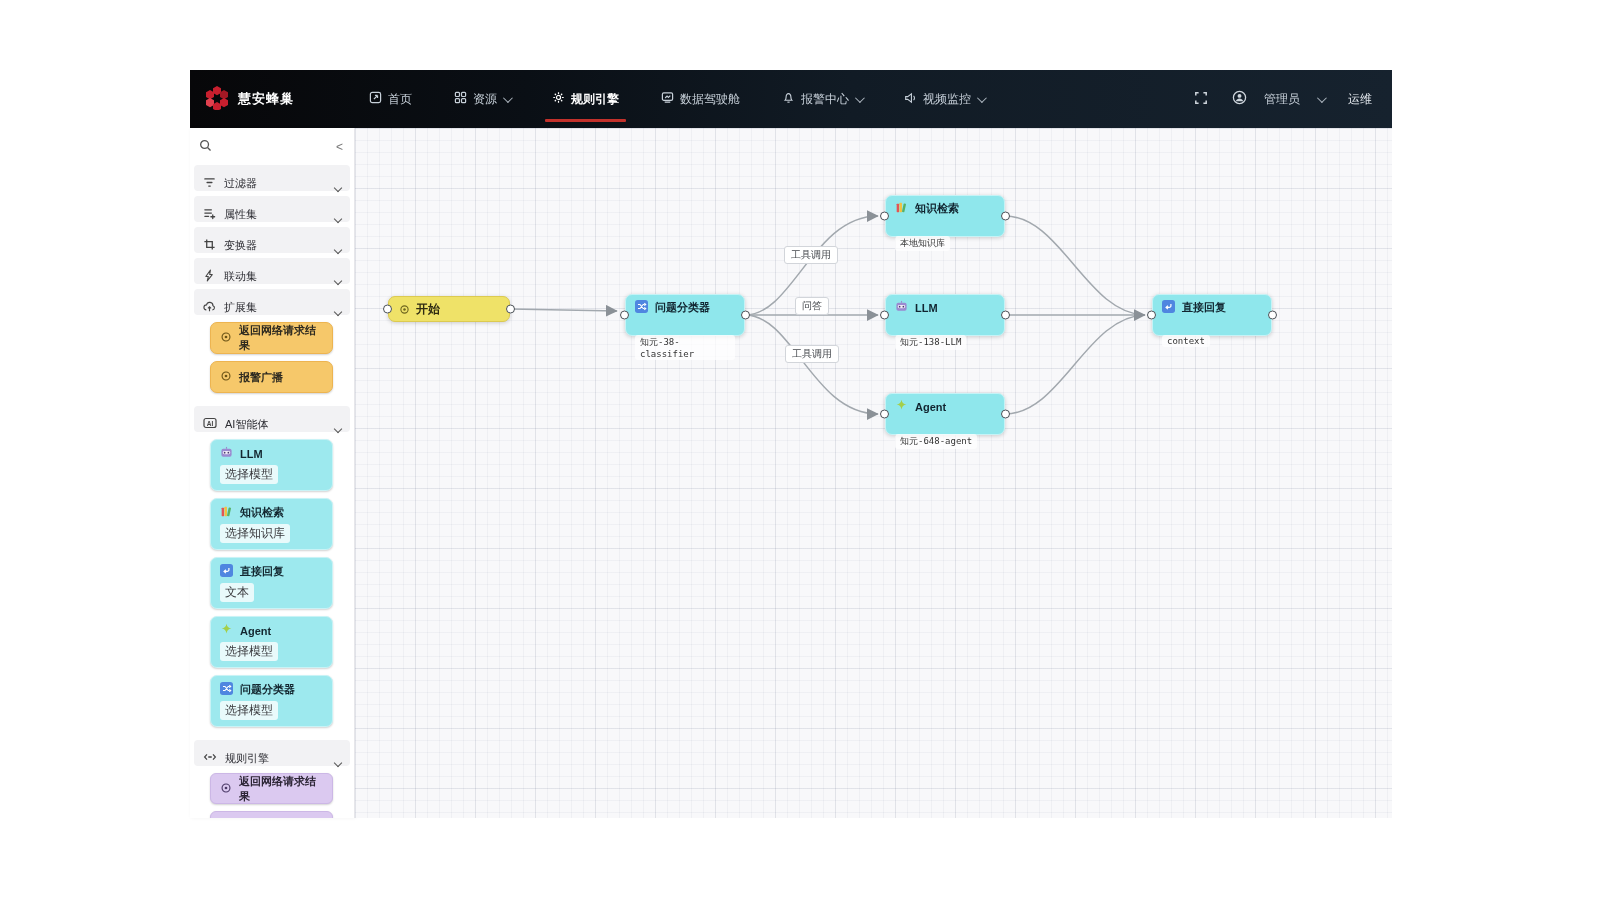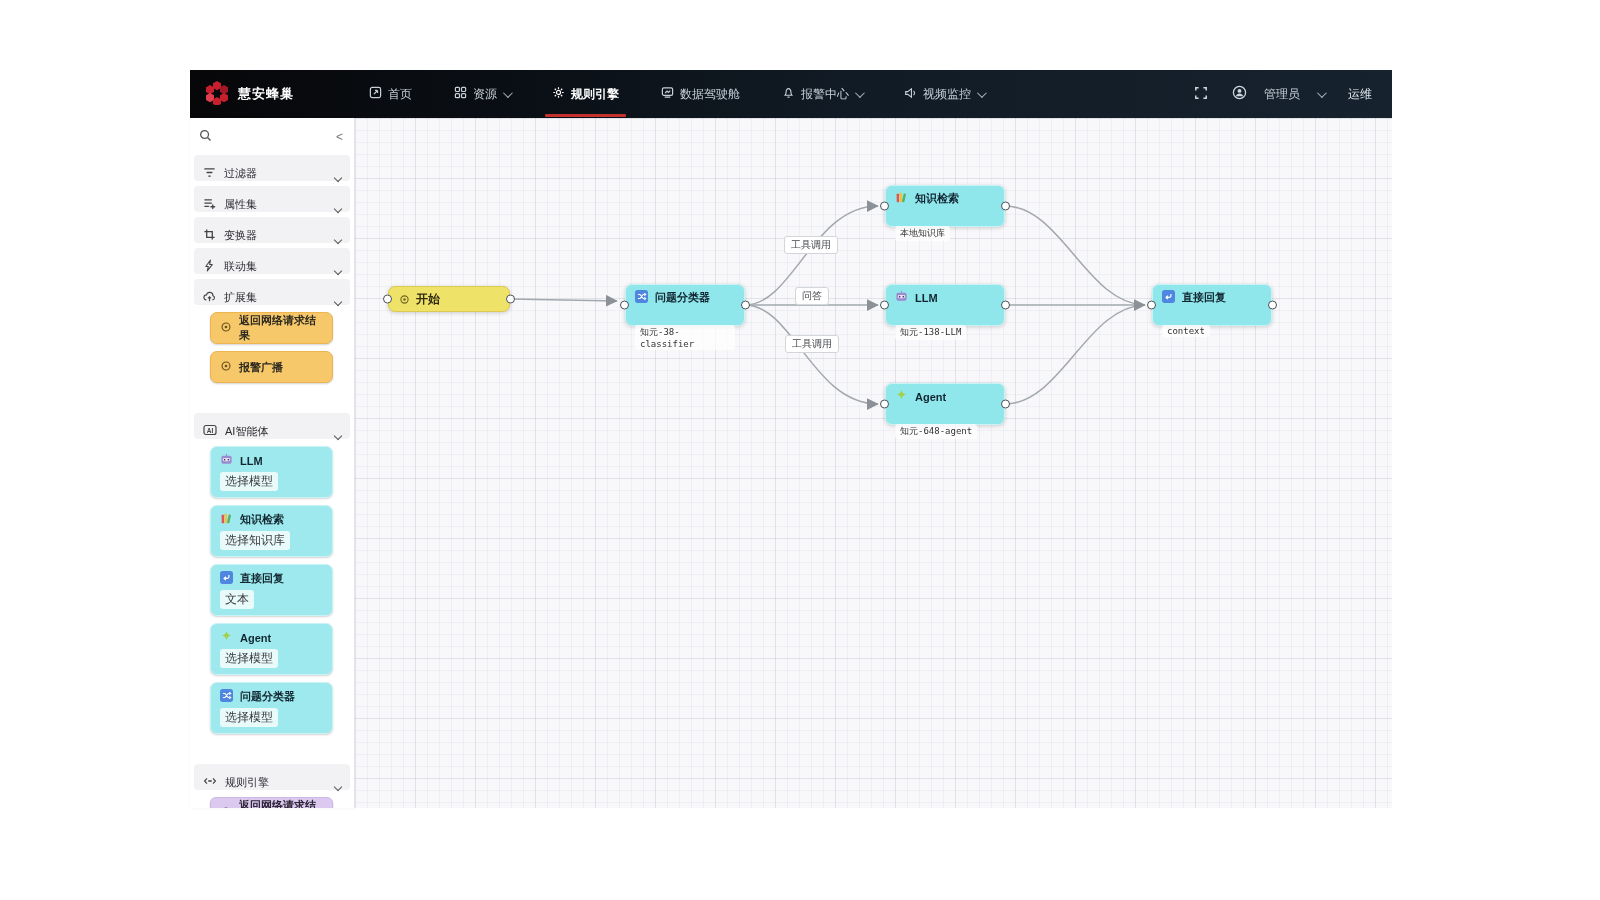--- a/index.html
+++ b/index.html
@@ -1,20 +1,20 @@
 <!DOCTYPE html>
 <html><head>
 <meta charset="utf-8">
 <style>
   html,body{margin:0;padding:0;background:#ffffff;width:1600px;height:900px;overflow:hidden;
     font-family:"Liberation Sans",sans-serif;-webkit-font-smoothing:antialiased;}
   .app{position:absolute;left:190px;top:70px;width:1202px;height:736px;background:#fff;}
 
   
-  .navbar{height:48px;display:flex;align-items:center;color:#c7d0d9;
+  .navbar{height:58px;display:flex;align-items:center;color:#c7d0d9;
     background:linear-gradient(90deg,#070709 0%,#0a0f15 28%,#111b25 55%,#16222e 100%);}
   .logo{display:flex;align-items:center;gap:8px;padding:0 14px;width:138px;flex:none;}
   .logo-text{color:#fff;font-weight:bold;font-size:13px;letter-spacing:1px;}
   .nav-menu{display:flex;align-items:center;gap:16px;}
   .nav-item{display:flex;align-items:center;gap:6px;height:46px;padding:0 13px;font-size:12px;cursor:pointer;position:relative;white-space:nowrap;}
   .nav-item svg{flex:none;}
   .nav-item.active{color:#fff;font-weight:bold;}
   .nav-item.active::after{content:"";position:absolute;left:6px;right:6px;bottom:0;height:3px;background:#c2312b;border-radius:1px;}
   .chev{width:6px;height:6px;border-right:1.5px solid currentColor;border-bottom:1.5px solid currentColor;
     transform:rotate(45deg) translateY(-2px);display:inline-block;opacity:.85;}
@@ -26,21 +26,21 @@
   .app-body{display:flex;height:690px;}
 
   
   .sidebar{width:165px;flex:none;background:#ffffff;border-right:1px solid #e6e6ea;
     box-shadow:1px 0 4px rgba(0,0,0,.05);box-sizing:border-box;padding:6px 0 0 0;overflow:hidden;}
   .search-row{display:flex;align-items:center;height:26px;padding:0 9px;gap:6px;}
   .search-row input{flex:1;border:none;outline:none;font-size:11px;min-width:0;background:transparent;}
   .collapse-btn{color:#777;font-size:12px;cursor:pointer;padding:0 2px;}
   .section{margin:5px 4px 0;background:#f2f2f4;border-radius:4px;height:26px;display:flex;align-items:flex-end;gap:8px;
     padding:0 9px;font-size:11px;color:#2c2c32;cursor:pointer;}
-  .section.gap-top{margin-top:30px;}
+  .section.gap-top{margin-top:13px;}
   .section .s-chev{margin-left:auto;}
   .s-chev{width:5px;height:5px;border-right:1.5px solid #555;border-bottom:1.5px solid #555;transform:rotate(45deg);}
   .card{margin:7px 21px 0 20px;border-radius:7px;padding:6px 9px;cursor:grab;box-shadow:0 1px 2px rgba(0,0,0,.18);}
   .card.orange{background:#f6c86a;border:1px solid #edb450;display:flex;align-items:center;gap:7px;
     font-size:11px;font-weight:bold;color:#2e2a20;height:18px;}
   .card.purple{background:#dbc9f0;border:1px solid #ccb7e6;display:flex;align-items:center;gap:7px;
     font-size:11px;font-weight:bold;color:#2c2535;height:17px;border-radius:6px;}
   .card.cyan{background:#9de9ee;border:1px solid #c9f3f6;}
   .c-title{display:flex;align-items:center;gap:7px;font-weight:bold;font-size:11px;color:#132730;}
   .c-sub{margin-top:4px;display:inline-block;background:rgba(255,255,255,.78);border-radius:3px;

